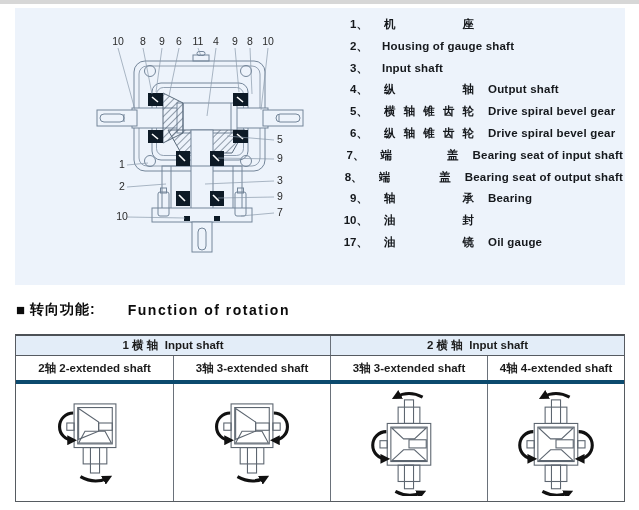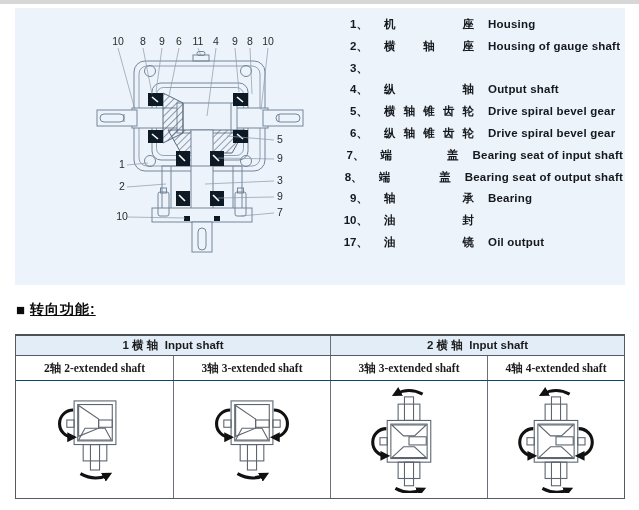--- a/index.html
+++ b/index.html
@@ -17,33 +17,33 @@
   
   .parts{position:absolute;left:341px;top:17px;width:282px;}
   .part-row{display:flex;align-items:baseline;height:21.8px;font-size:11.5px;font-weight:bold;color:#15181c;}
   .part-row .num{width:27px;text-align:right;white-space:pre;}
   .part-row .cn{width:90px;margin-left:16px;text-align-last:justify;text-align:justify;overflow:hidden;white-space:nowrap;}
   .part-row .en{flex:1;padding-left:14px;white-space:nowrap;letter-spacing:.2px;}
 
   
   .sec-title{position:absolute;left:16px;top:301px;display:flex;align-items:center;font-weight:bold;font-size:14px;color:#0b0b0b;}
   .sec-title .bullet{font-size:15px;line-height:14px;margin-right:5px;}
-  .sec-title .cn{letter-spacing:1px;text-decoration:underline;}
+  .sec-title .cn{letter-spacing:1px;}
   .sec-title .en{margin-left:32px;letter-spacing:1.5px;}
 
   
   .rot-table{position:absolute;left:15px;top:334px;width:610px;border:1px solid #565b61;border-top:2px solid #4c5156;box-sizing:border-box;background:#fff;}
   .rt-row{display:grid;}
   .rt-row.g{grid-template-columns:314px 294px;}
   .rt-row.c{grid-template-columns:157px 157px 157px 137px;}
   .rt-cell{box-sizing:border-box;display:flex;align-items:center;justify-content:center;border-left:1px solid #6a717a;overflow:hidden;}
   .rt-cell:first-child{border-left:none;}
   .rt-head1{height:19px;background:#e3edf8;border-bottom:1px solid #565b61;}
   .rt-head1 .rt-cell{font-size:11.5px;font-weight:bold;white-space:pre;}
-  .rt-head2{height:24px;border-bottom:1px solid #0c4a6e;font-family:Liberation Serif, serif;}
+  .rt-head2{height:24px;border-bottom:4px solid #0c4a6e;}
   .rt-head2 .rt-cell{font-size:11.5px;font-weight:bold;white-space:pre;}
   .rt-body{height:117px;}
 </style>
 </head>
 <body>
 
 <div class="topbar"></div>
 
 <div class="panel"></div>
 
@@ -167,29 +167,28 @@
       <text x="222" y="188">9</text>
       <text x="222" y="204">7</text>
     </g>
   </g>
 </svg>
 
 <div class="parts">
   <div class="part-row">
       <span class="num">1、</span>
       <span class="cn">机 座</span>
-      <span class="en">Housing</span>
     </div>
   <div class="part-row">
       <span class="num">2、</span>
-      <span class="cn">横 轴 座</span>
       <span class="en">Housing of gauge shaft</span>
     </div>
   <div class="part-row">
       <span class="num">3、</span>
+      <span class="en">Input shaft</span>
     </div>
   <div class="part-row">
       <span class="num">4、</span>
       <span class="cn">纵 轴</span>
       <span class="en">Output shaft</span>
     </div>
   <div class="part-row">
       <span class="num">5、</span>
       <span class="cn">横轴锥齿轮</span>
       <span class="en">Drive spiral bevel gear</span>
@@ -214,27 +213,28 @@
       <span class="cn">轴 承</span>
       <span class="en">Bearing</span>
     </div>
   <div class="part-row">
       <span class="num">10、</span>
       <span class="cn">油 封</span>
     </div>
   <div class="part-row">
       <span class="num">17、</span>
       <span class="cn">油 镜</span>
-      <span class="en">Oil output</span>
+      <span class="en">Oil gauge</span>
     </div>
 </div>
 
 <div class="sec-title">
   <span class="bullet">■</span>
   <span class="cn">转向功能:</span>
+  <span class="en">Function of rotation</span>
 </div>
 
 <div class="rot-table">
   <div class="rt-row g rt-head1">
     <div class="rt-cell">1 横 轴  Input shaft</div>
     <div class="rt-cell">2 横 轴  Input shaft</div>
   </div>
   <div class="rt-row c rt-head2">
     <div class="rt-cell">2轴 2-extended shaft</div>
     <div class="rt-cell">3轴 3-extended shaft</div>

